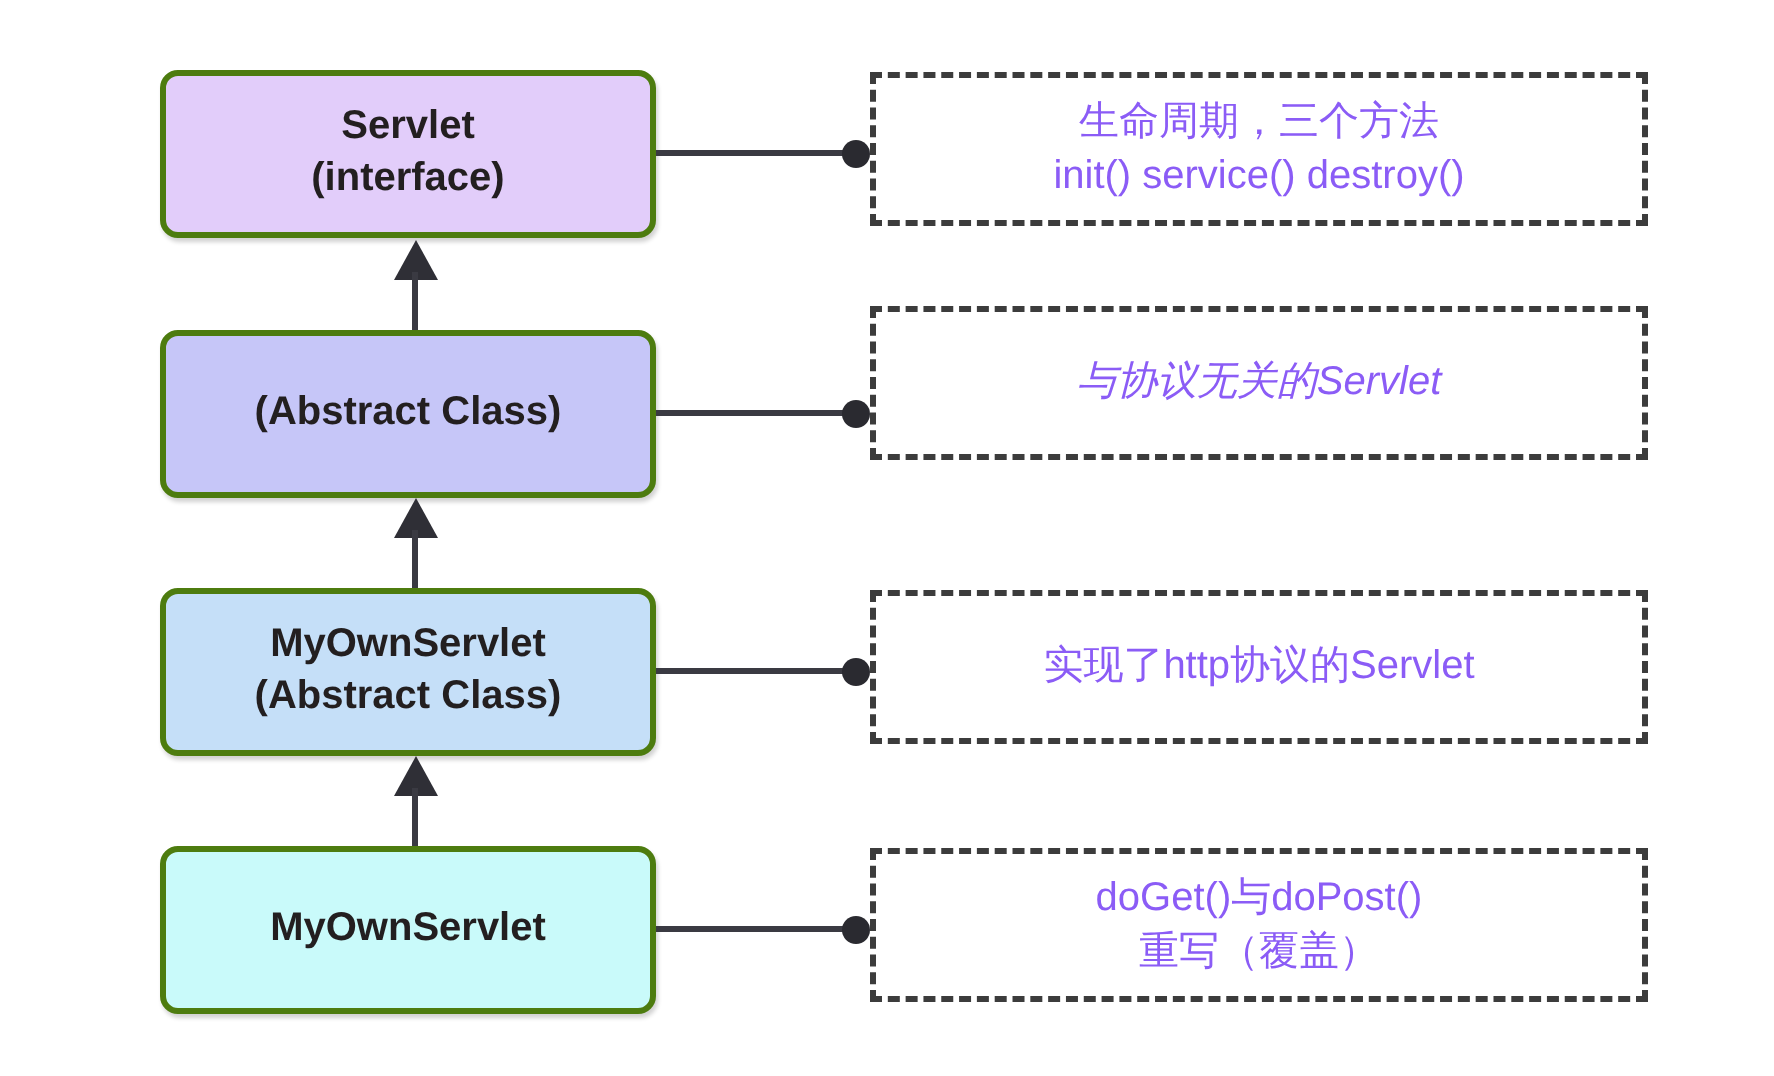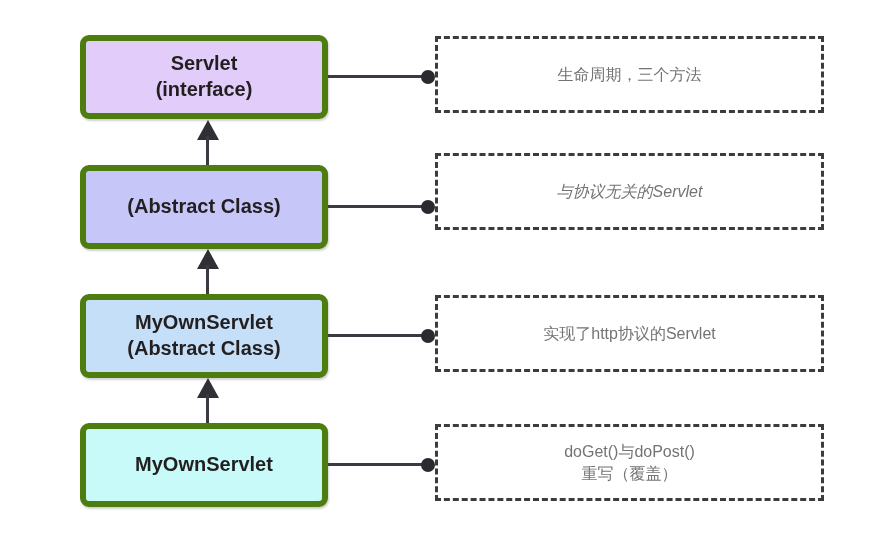--- a/index.html
+++ b/index.html
@@ -18,21 +18,21 @@
     overflow: hidden;
   }
 
   
   .class-box {
     position: absolute;
     left: 80px;
     width: 248px;
     height: 84px;
     box-sizing: border-box;
-    border: 6px solid #4d7c0f;
+    border: 3px solid #4d7c0f;
     border-radius: 9px;
     display: flex;
     flex-direction: column;
     align-items: center;
     justify-content: center;
     color: #231f20;
     font-weight: bold;
     font-size: 20px;
     line-height: 1.28;
     text-align: center;
@@ -52,22 +52,22 @@
     left: 435px;
     width: 389px;
     height: 77px;
     box-sizing: border-box;
     border: 3px dashed #3c3c3c;
     background: transparent;
     display: flex;
     flex-direction: column;
     align-items: center;
     justify-content: center;
-    color: #737373;
-    font-size: 16px;
+    color: #8b5cf6;
+    font-size: 20px;
     line-height: 1.35;
     text-align: center;
   }
   #note-1 { top: 36px; }
   #note-2 { top: 153px; font-style: italic; }
   #note-3 { top: 295px; }
   #note-4 { top: 424px; }
 
   
   .connector-line {
@@ -167,20 +167,21 @@
   <div class="connector-dot" id="conn-dot-2"></div>
 
   <div class="connector-line" id="conn-line-3"></div>
   <div class="connector-dot" id="conn-dot-3"></div>
 
   <div class="connector-line" id="conn-line-4"></div>
   <div class="connector-dot" id="conn-dot-4"></div>
 
   <div class="note-box" id="note-1">
     <span>生命周期，三个方法</span>
+    <span>init() service() destroy()</span>
   </div>
 
   <div class="note-box" id="note-2">
     <span>与协议无关的Servlet</span>
   </div>
 
   <div class="note-box" id="note-3">
     <span>实现了http协议的Servlet</span>
   </div>
 

